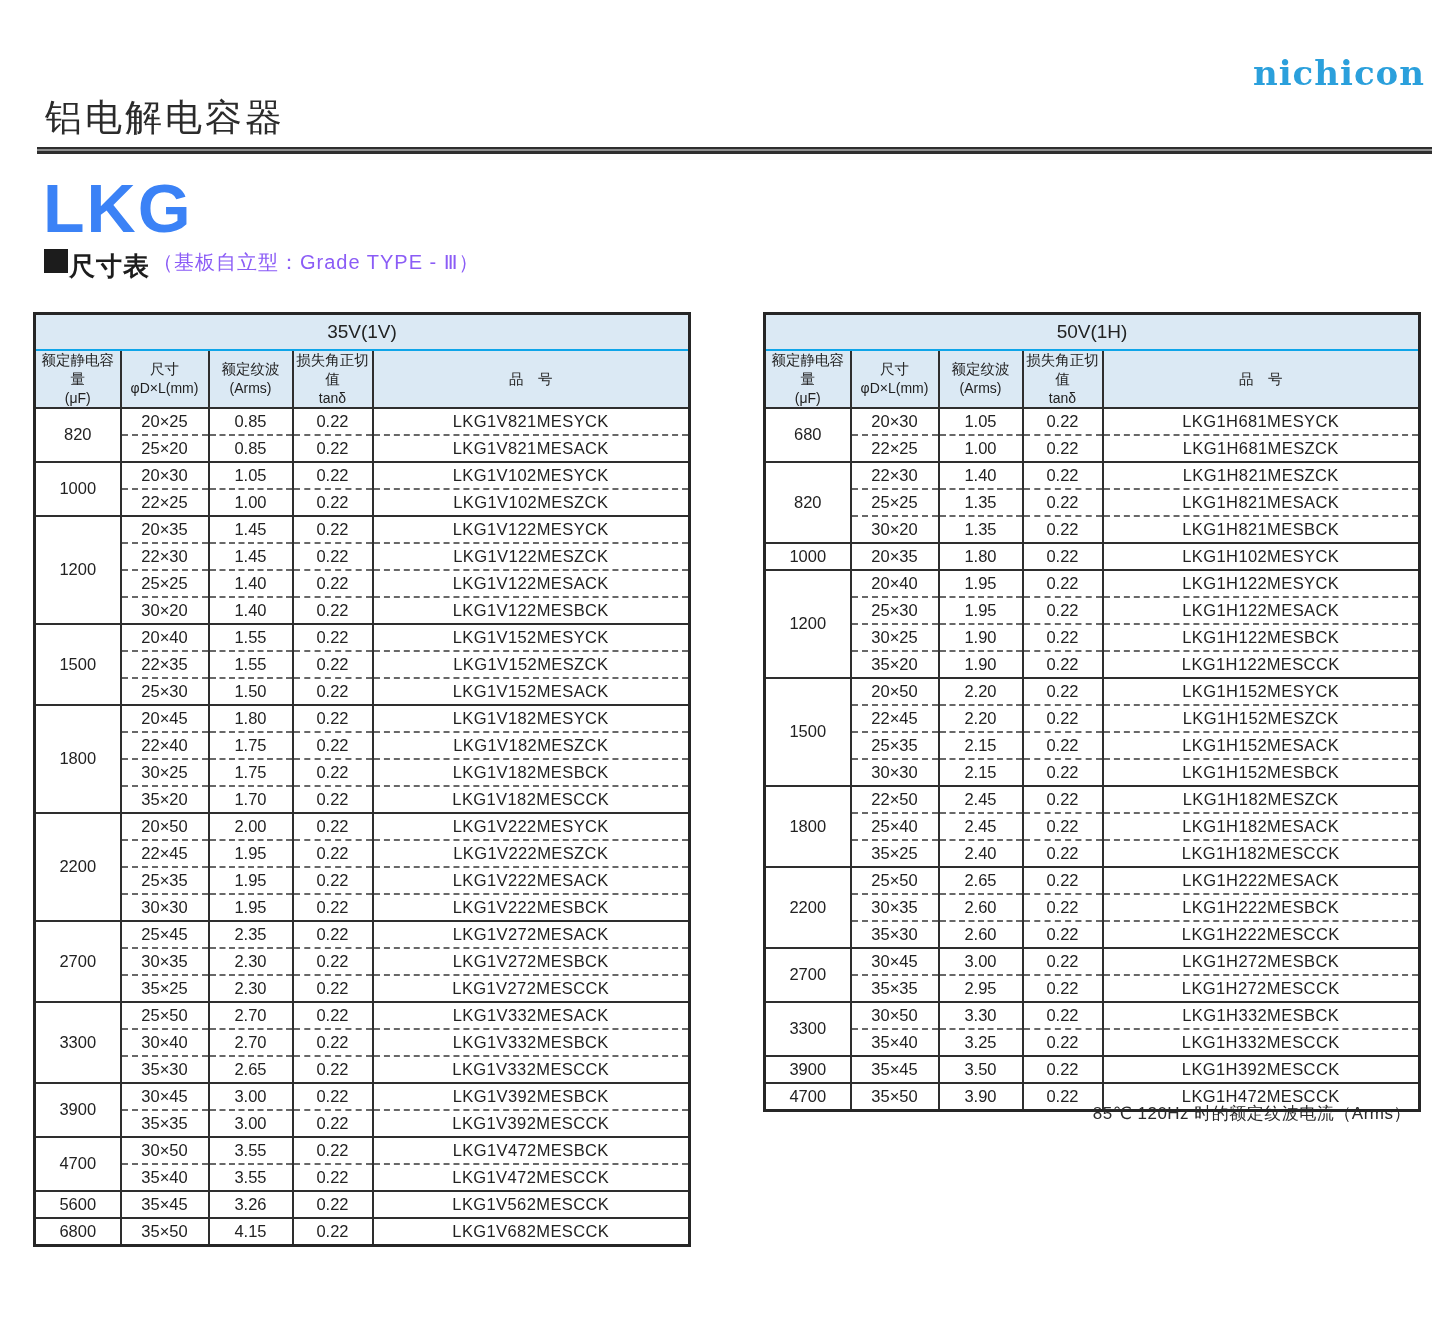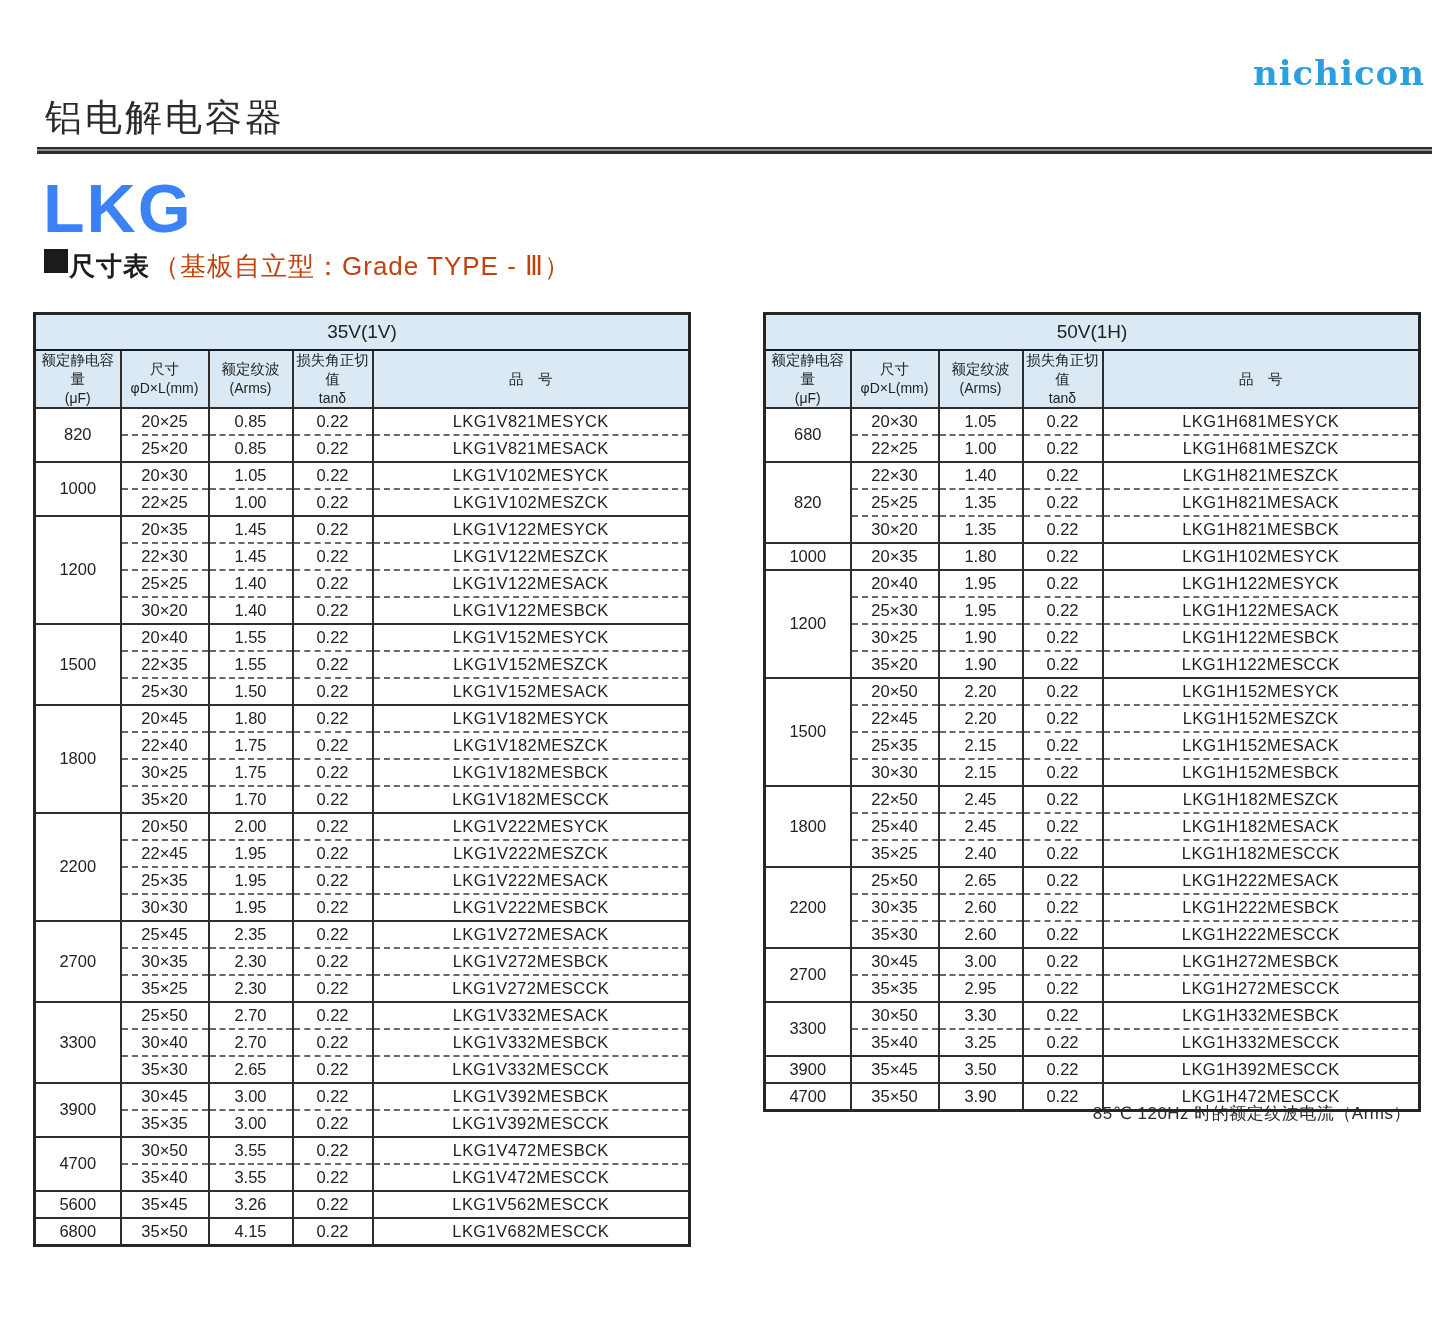--- a/index.html
+++ b/index.html
@@ -32,36 +32,36 @@
     position:absolute; left:43px; top:174px;
     font-size:68px; font-weight:bold; line-height:1;
     color:#3b82f6; letter-spacing:2px;
   }
   .subtitle {
     position:absolute; left:44px; top:249px;
     display:flex; align-items:flex-start; white-space:nowrap;
   }
   .sq { width:24px; height:24px; background:#1c1c1c; display:inline-block; flex:0 0 auto; }
   .sub-main { font-weight:bold; font-size:26px; letter-spacing:1px; margin-left:1px; }
-  .sub-paren { font-size:26px; letter-spacing:1px; margin-left:3px; color:#c2410c; }
+  .sub-paren { font-size:20px; letter-spacing:1px; margin-left:3px; color:#8b5cf6; }
 
   table.spec-table {
     position:absolute; top:312px;
     width:655px;
     border-collapse:collapse; table-layout:fixed;
     background:#fff;
   }
   table.spec-table.left  { left:33px; }
   table.spec-table.right { left:763px;border-radius:26px; }
 
   .spec-table th, .spec-table td { padding:0; }
 
   th.volt {
     background:#dbe9f4;
-    border:2px solid #0f172a;
+    border:2px solid #0ea5e9;
     height:34px;
     font-size:19px; font-weight:normal; color:#222;
     text-align:center;
   }
   tr.cols th {
     background:#dbe9f4;
     border:2px solid #2e2e2e;
     height:46px;
     font-size:14.5px; font-weight:normal; color:#222;
     line-height:1.3; text-align:center;

